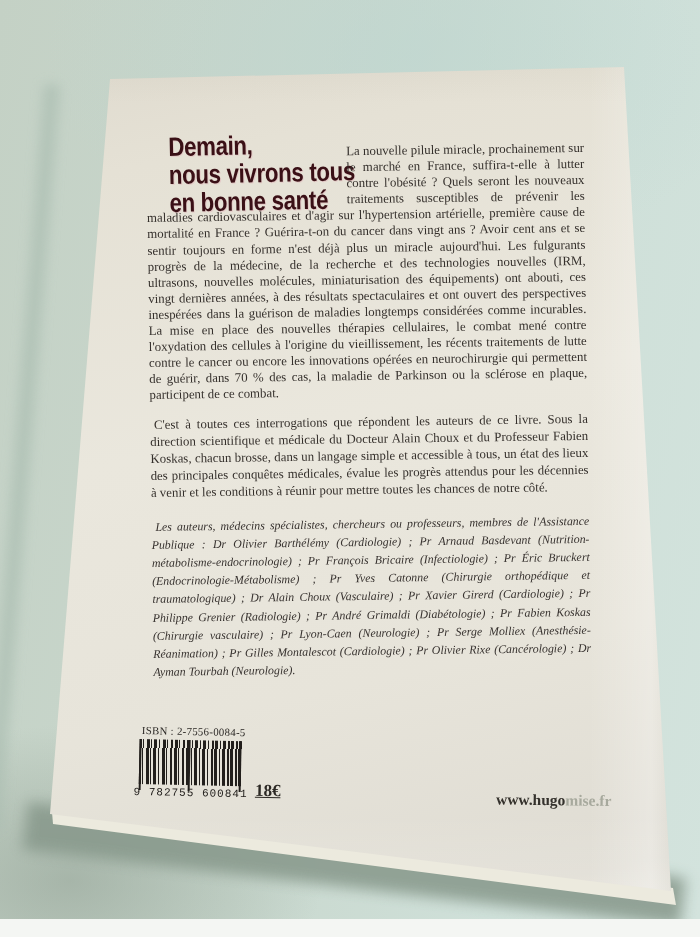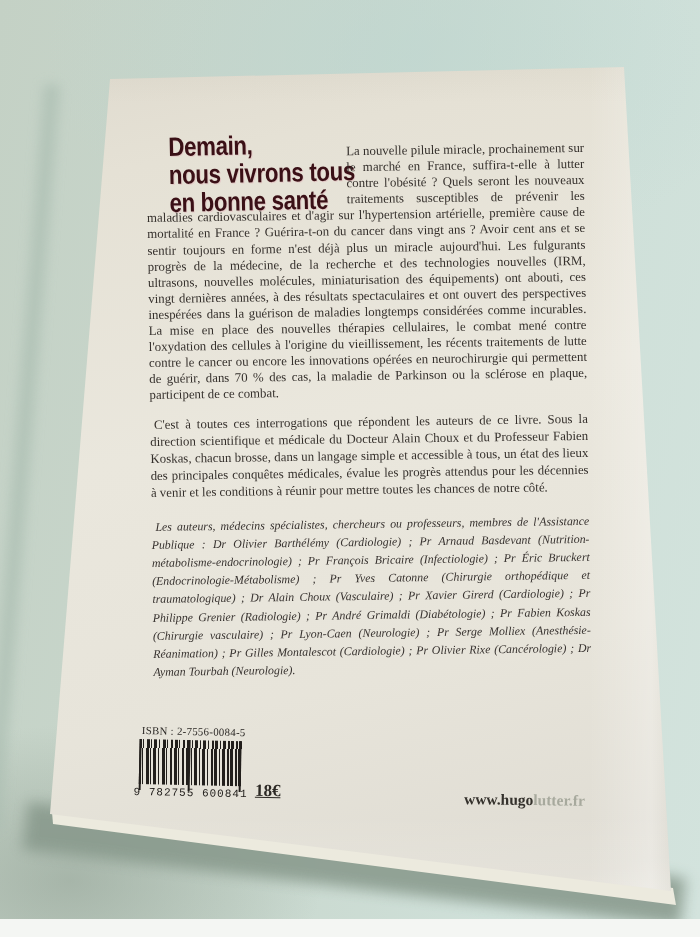--- a/index.html
+++ b/index.html
@@ -67,21 +67,21 @@
       #221f1c 88px 90px,transparent 90px 91px,#221f1c 91px 94px,transparent 94px 96px,
       #221f1c 96px 98px,transparent 98px 99px,#221f1c 99px 102px,transparent 102px);}
   .bars i{position:absolute;top:0;width:2px;height:51px;background:#221f1c;}
   .g1{left:0;} .g2{left:49px;} .g3{left:100px;}
   .digits{font-family:"Liberation Mono", monospace;font-size:11px;letter-spacing:1px;
     color:#24211e;margin:2px 0 0 -5px;white-space:nowrap;}
   .price{position:absolute;left:255px;top:781px;font-size:17px;font-weight:700;
     color:#2b2824;transform:rotate(1deg);white-space:nowrap;text-decoration:underline;}
   .website{position:absolute;left:464px;top:791px;font-weight:700;font-size:15.5px;
     transform:rotate(.8deg);white-space:nowrap;}
-  .w-dark{color:#34312c;} .w-light{color:#a7a99d;}
+  .w-dark{color:#34312c;margin-left:32px;} .w-light{color:#a7a99d;}
   
   .bottom-strip{position:absolute;left:0;top:919px;width:700px;height:18px;background:#f4f6f3;}
 </style>
 </head>
 <body>
 
 <div class="stage">
   <div class="photo-bg"></div>
   <div class="shadow-bottom"></div>
   <div class="shadow-left"></div>
@@ -107,18 +107,18 @@
       <div class="bars">
         <i class="g1"></i>
         <i class="g2"></i>
         <i class="g3"></i>
       </div>
       <div class="digits">9 782755 600841</div>
     </div>
 
     <div class="price">18€</div>
 
-    <div class="website"><span class="w-dark">www.hugo</span><span class="w-light">lutter.fr</span></div>
+    <div class="website"><span class="w-dark">www.hugo</span><span class="w-light">mise.fr</span></div>
 
   </div>
 
   <div class="bottom-strip"></div>
 </div>
 
 </body></html>

